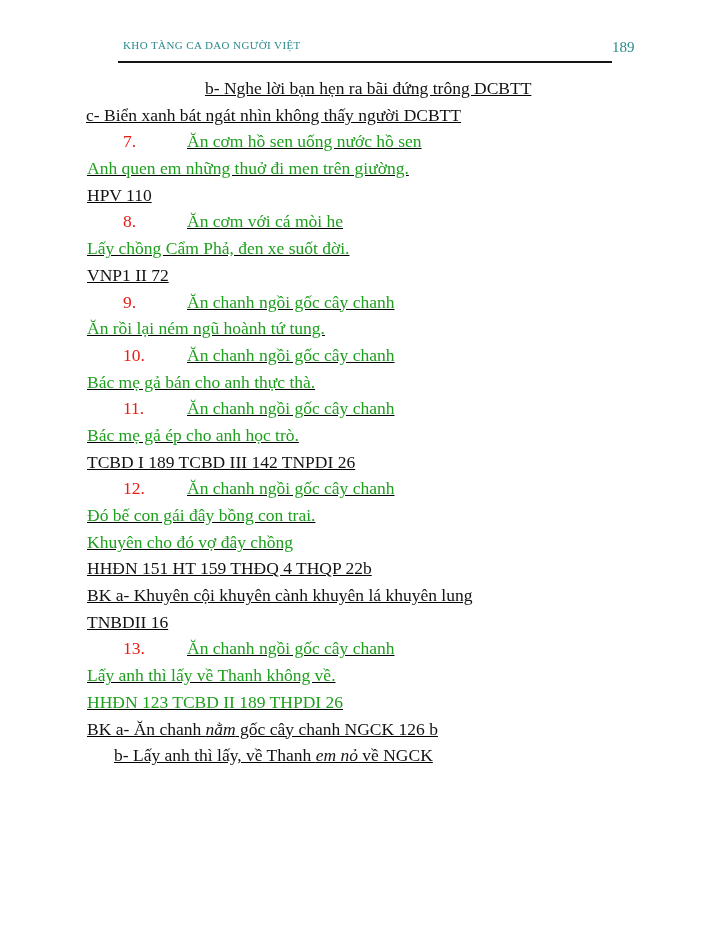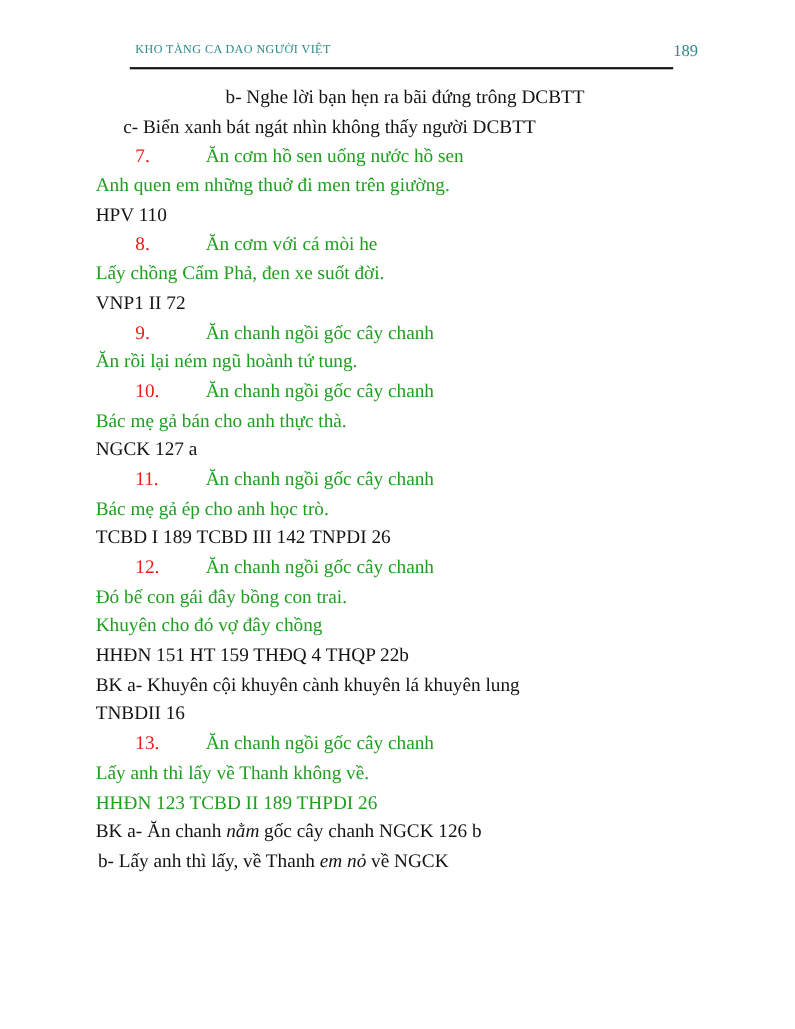--- a/index.html
+++ b/index.html
@@ -16,36 +16,36 @@
     font-size:11px;color:var(--teal);letter-spacing:0.4px;white-space:nowrap;
   }
   .hdr-num{
     position:absolute;left:612px;top:39px;
     font-size:15px;color:var(--teal);
   }
   .rule{
     position:absolute;left:118px;top:61px;width:494px;height:2px;
     background:#151515;
   }
-  .content{position:absolute;top:75px;left:0;width:723px;}
+  .content{position:absolute;top:75px;left:0;width:723px;text-decoration:underline;}
   .line{
     position:relative;height:26.7px;line-height:26.7px;
     font-size:17.5px;white-space:nowrap;color:var(--ink);
   }
   .line.green{color:var(--green);}
   .line.black{color:var(--ink);}
   .num{
     position:absolute;left:123px;top:0;color:var(--red);
     font-style:normal;
   }
   .ind-verse-first{padding-left:187px;}
   .ind-body{padding-left:87px;}
   .ind-bk-b{padding-left:205px;}
-  .ind-bk-c{padding-left:112px;}
-  .ind-bk2{padding-left:89px;}
+  .ind-bk-c{padding-left:86px;}
+  .ind-bk2{padding-left:114px;}
   .line i{font-style:italic;}
 </style>
 </head>
 <body>
 
 <div class="page">
   <span class="hdr-title">KHO TÀNG CA DAO NGƯỜI VIỆT</span>
   <span class="hdr-num">189</span>
   <div class="rule"></div>
   <div class="content">
@@ -54,21 +54,20 @@
       <div class="line green ind-verse-first"><span class="num">7.</span><span>Ăn cơm hồ sen uống nước hồ sen</span></div>
       <div class="line green ind-body"><span>Anh quen em những thuở đi men trên giường.</span></div>
       <div class="line black ind-body">HPV 110</div>
       <div class="line green ind-verse-first"><span class="num">8.</span><span>Ăn cơm với cá mòi he</span></div>
       <div class="line green ind-body"><span>Lấy chồng Cẩm Phả, đen xe suốt đời.</span></div>
       <div class="line black ind-body">VNP1 II 72</div>
       <div class="line green ind-verse-first"><span class="num">9.</span><span>Ăn chanh ngồi gốc cây chanh</span></div>
       <div class="line green ind-body"><span>Ăn rồi lại ném ngũ hoành tứ tung.</span></div>
       <div class="line green ind-verse-first"><span class="num">10.</span><span>Ăn chanh ngồi gốc cây chanh</span></div>
       <div class="line green ind-body"><span>Bác mẹ gả bán cho anh thực thà.</span></div>
-      <div class="line black ind-body">NGCK 127 a</div>
       <div class="line green ind-verse-first"><span class="num">11.</span><span>Ăn chanh ngồi gốc cây chanh</span></div>
       <div class="line green ind-body"><span>Bác mẹ gả ép cho anh học trò.</span></div>
       <div class="line black ind-body">TCBD I 189 TCBD III 142 TNPDI 26</div>
       <div class="line green ind-verse-first"><span class="num">12.</span><span>Ăn chanh ngồi gốc cây chanh</span></div>
       <div class="line green ind-body"><span>Đó bế con gái đây bồng con trai.</span></div>
       <div class="line green ind-body"><span>Khuyên cho đó vợ đây chồng</span></div>
       <div class="line black ind-body">HHĐN 151 HT 159 THĐQ 4 THQP 22b</div>
       <div class="line black ind-body">BK a- Khuyên cội khuyên cành khuyên lá khuyên lung</div>
       <div class="line black ind-body">TNBDII 16</div>
       <div class="line green ind-verse-first"><span class="num">13.</span><span>Ăn chanh ngồi gốc cây chanh</span></div>

